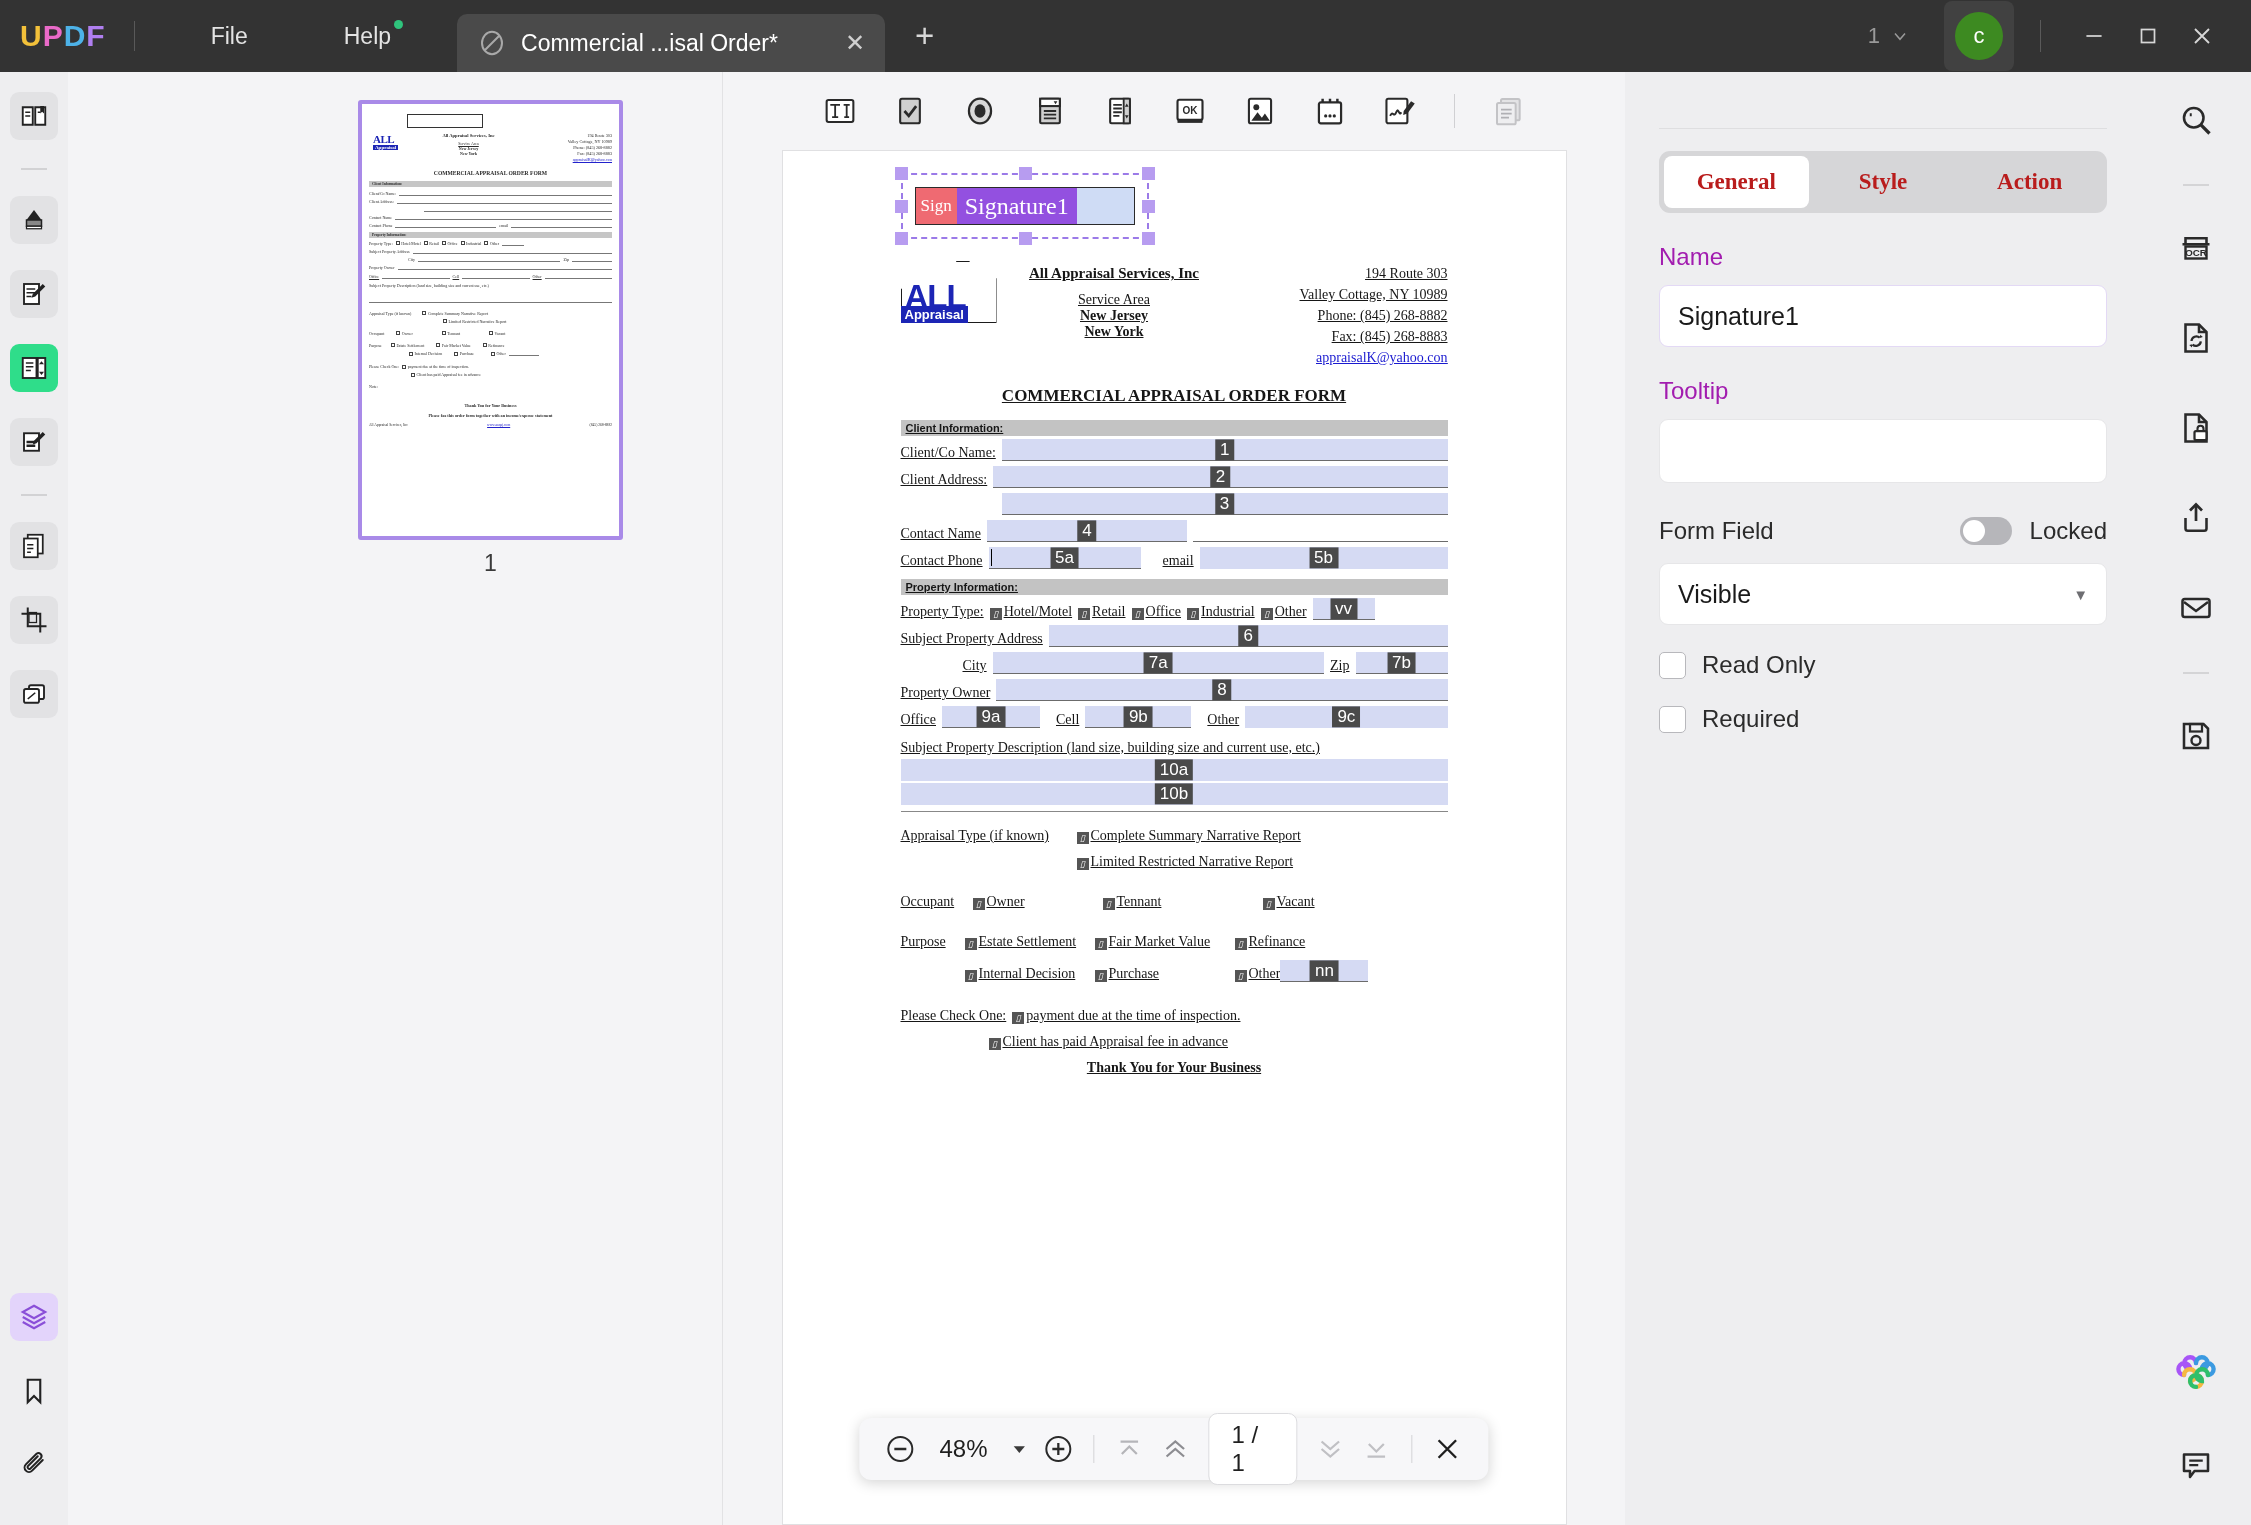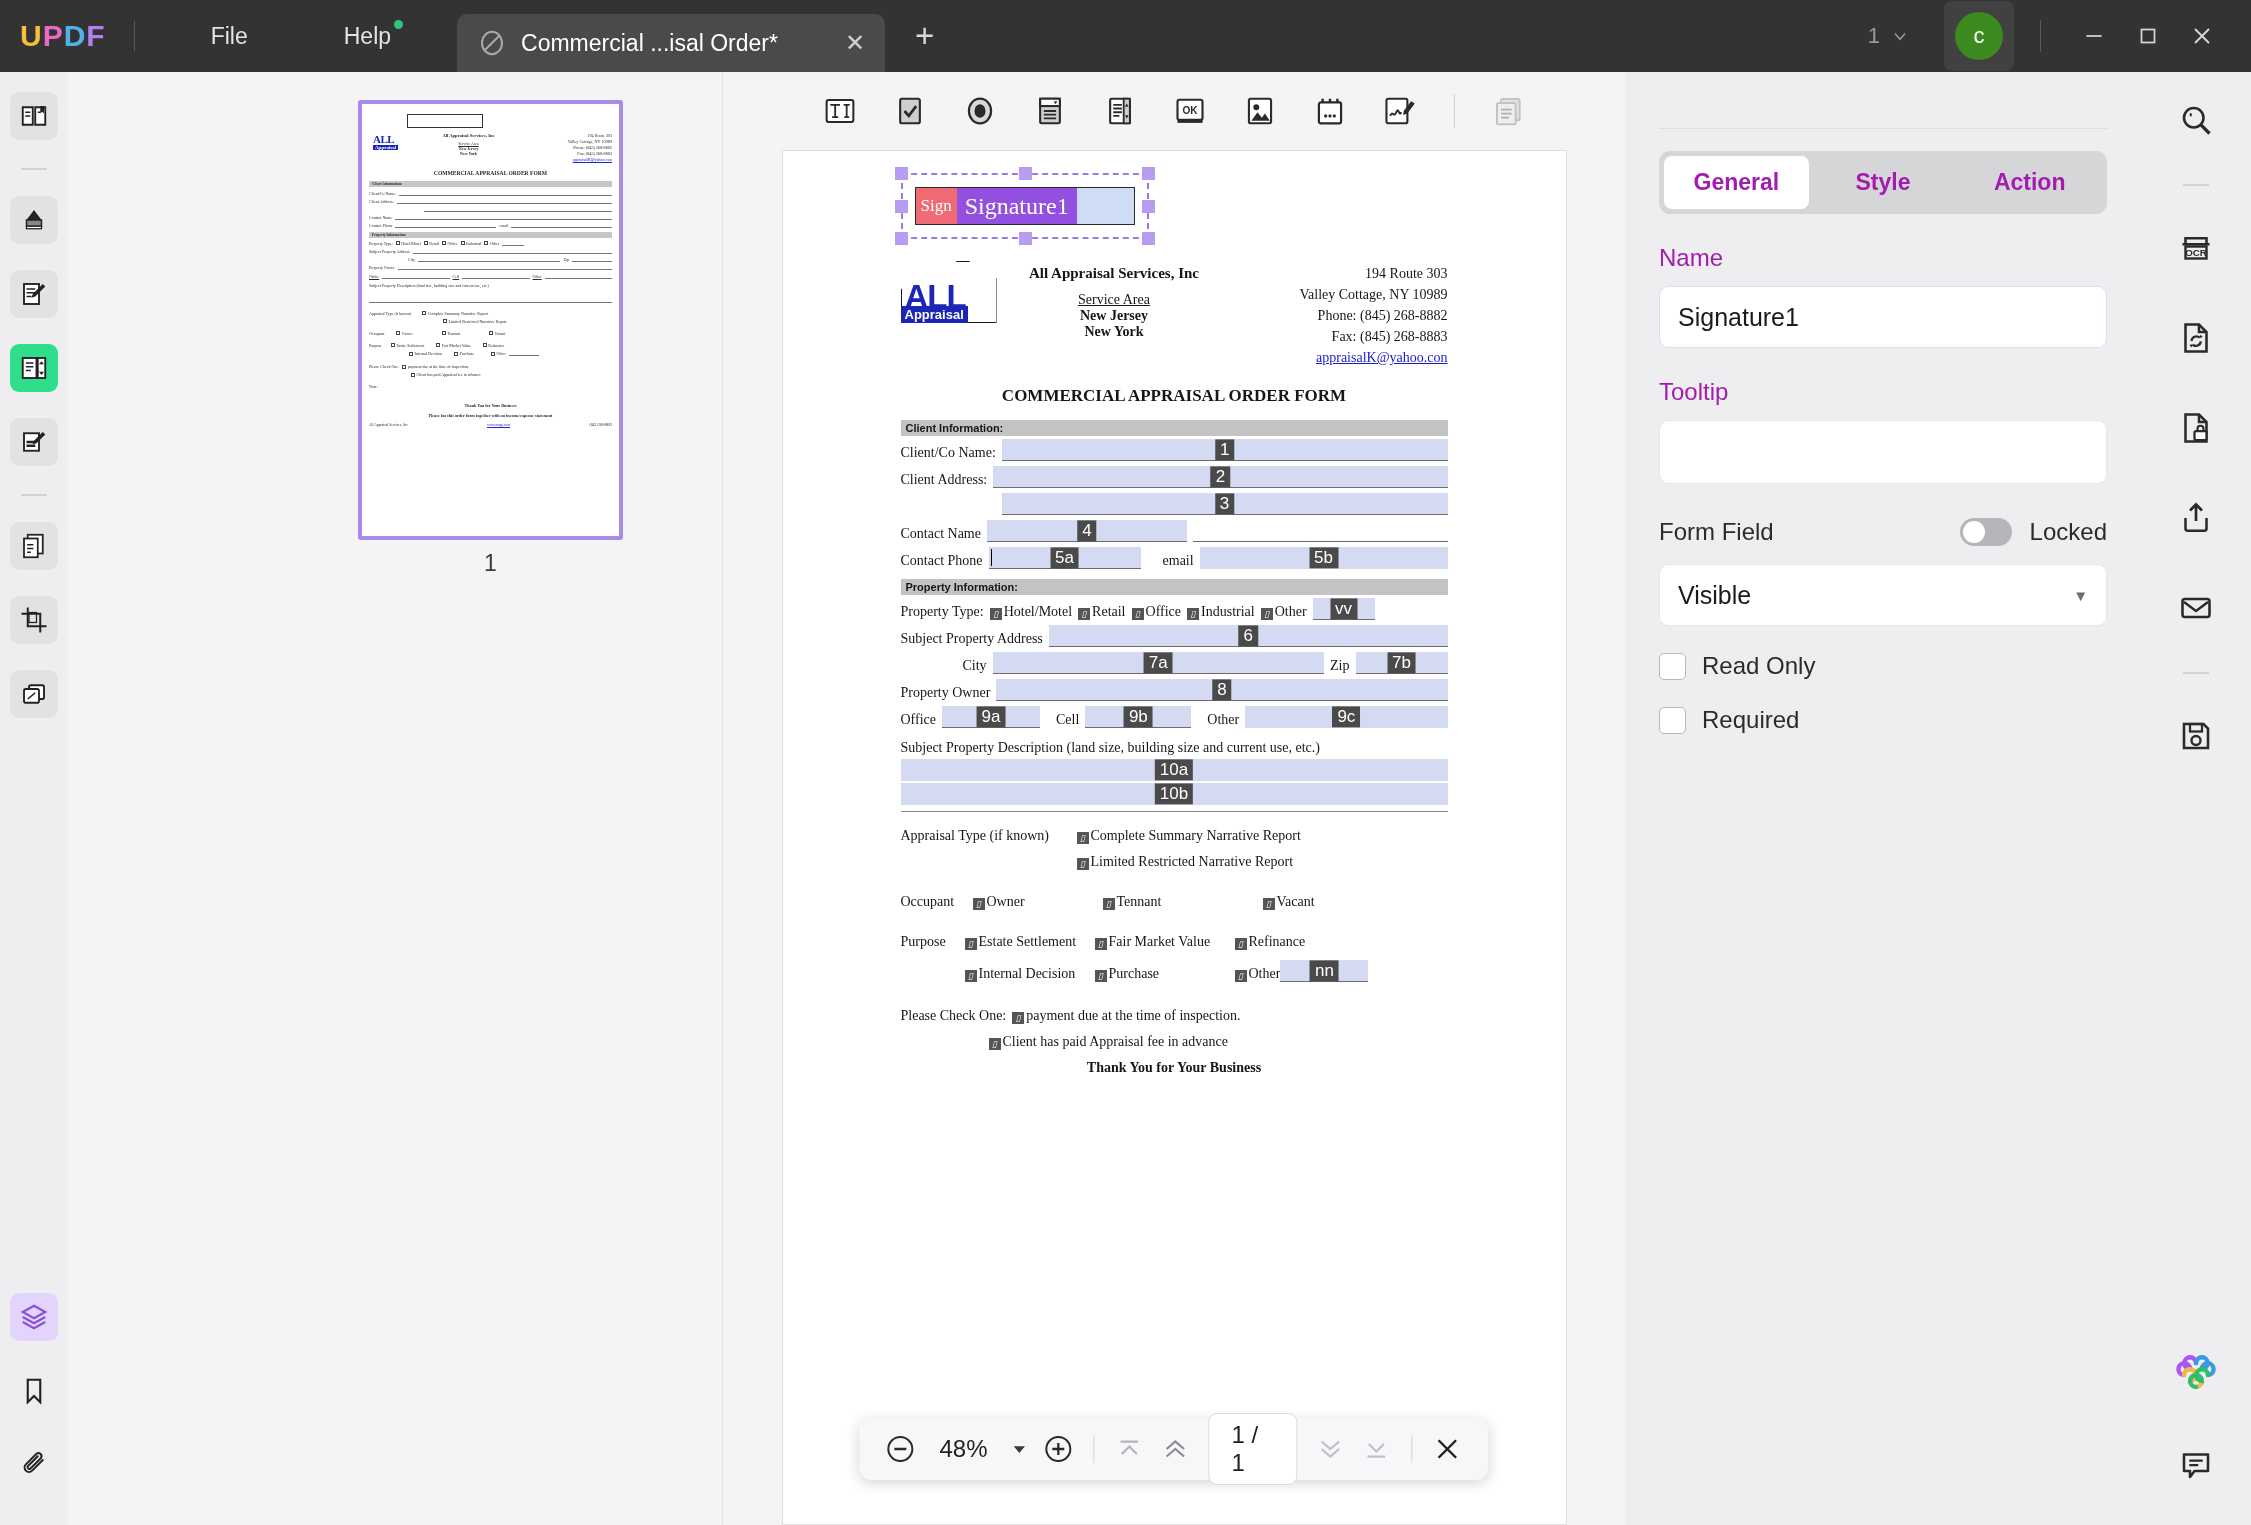--- a/index.html
+++ b/index.html
@@ -117,21 +117,21 @@
     width: 100%; height: 78px; display: flex; align-items: center;
     justify-content: center; gap: 26px;
   }
   .ft-btn { width: 44px; height: 40px; display: flex; align-items: center;
             justify-content: center; cursor: pointer; }
   .ft-sep { width: 1px; height: 34px; background: #d0d0d3; margin: 0 6px; }
 
   .page {
     width: 785px; flex: 1; background: #fff; border: 1px solid #e0e0e2;
     position: relative; overflow: hidden;
-    font-family: "Liberation Serif", serif; color: #161616;
+    font-family: "Liberation Serif", serif; color: #161616; text-decoration: underline;
   }
   .pg-inner { padding: 22px 118px 0 118px; position: relative; }
 
   
   .sigwrap { position: absolute; left: 118px; top: 22px; width: 248px; height: 66px; }
   .sig-dash { position: absolute; inset: 0; border: 2px dashed #9b7ae8; }
   .sig-body {
     position: absolute; left: 14px; top: 14px; width: 220px; height: 38px;
     border: 1.5px solid #2a2a2a; background: #cfdcf5; display: flex; align-items: center;
   }
@@ -206,21 +206,21 @@
     position: absolute; top: 72px; left: 1625px; width: 516px; height: 1453px;
     background: #eeeef0; padding: 30px 34px 0 34px;
   }
   .props-title { font-size: 29px; font-weight: bold; color: #1a1a1a; }
   .props-div { height: 1px; background: #dedee0; margin: 26px 0 22px; }
   .seg {
     display: flex; background: #d6d6d8; border-radius: 11px; padding: 5px; gap: 2px;
   }
   .seg-btn {
     flex: 1; text-align: center; padding: 13px 0; font-size: 23px; font-weight: bold;
-    color: #a21caf; border-radius: 8px; cursor: pointer;
+    color: #b91c1c; border-radius: 8px; cursor: pointer; font-family: Liberation Serif, serif;
   }
   .seg-btn.active { background: #fff; }
   .plabel { font-size: 24px; color: #a21caf; margin: 30px 0 14px; }
   .pinput {
     background: #fff; border: 1px solid #e3d9f5; border-radius: 9px;
     height: 62px; display: flex; align-items: center; padding: 0 18px;
     font-size: 25px; color: #1a1a1a;
   }
   .pinput.empty { height: 64px; border-color: #e6e6e8; }
   .formfield-row { display: flex; align-items: center; margin: 34px 0 18px; }

